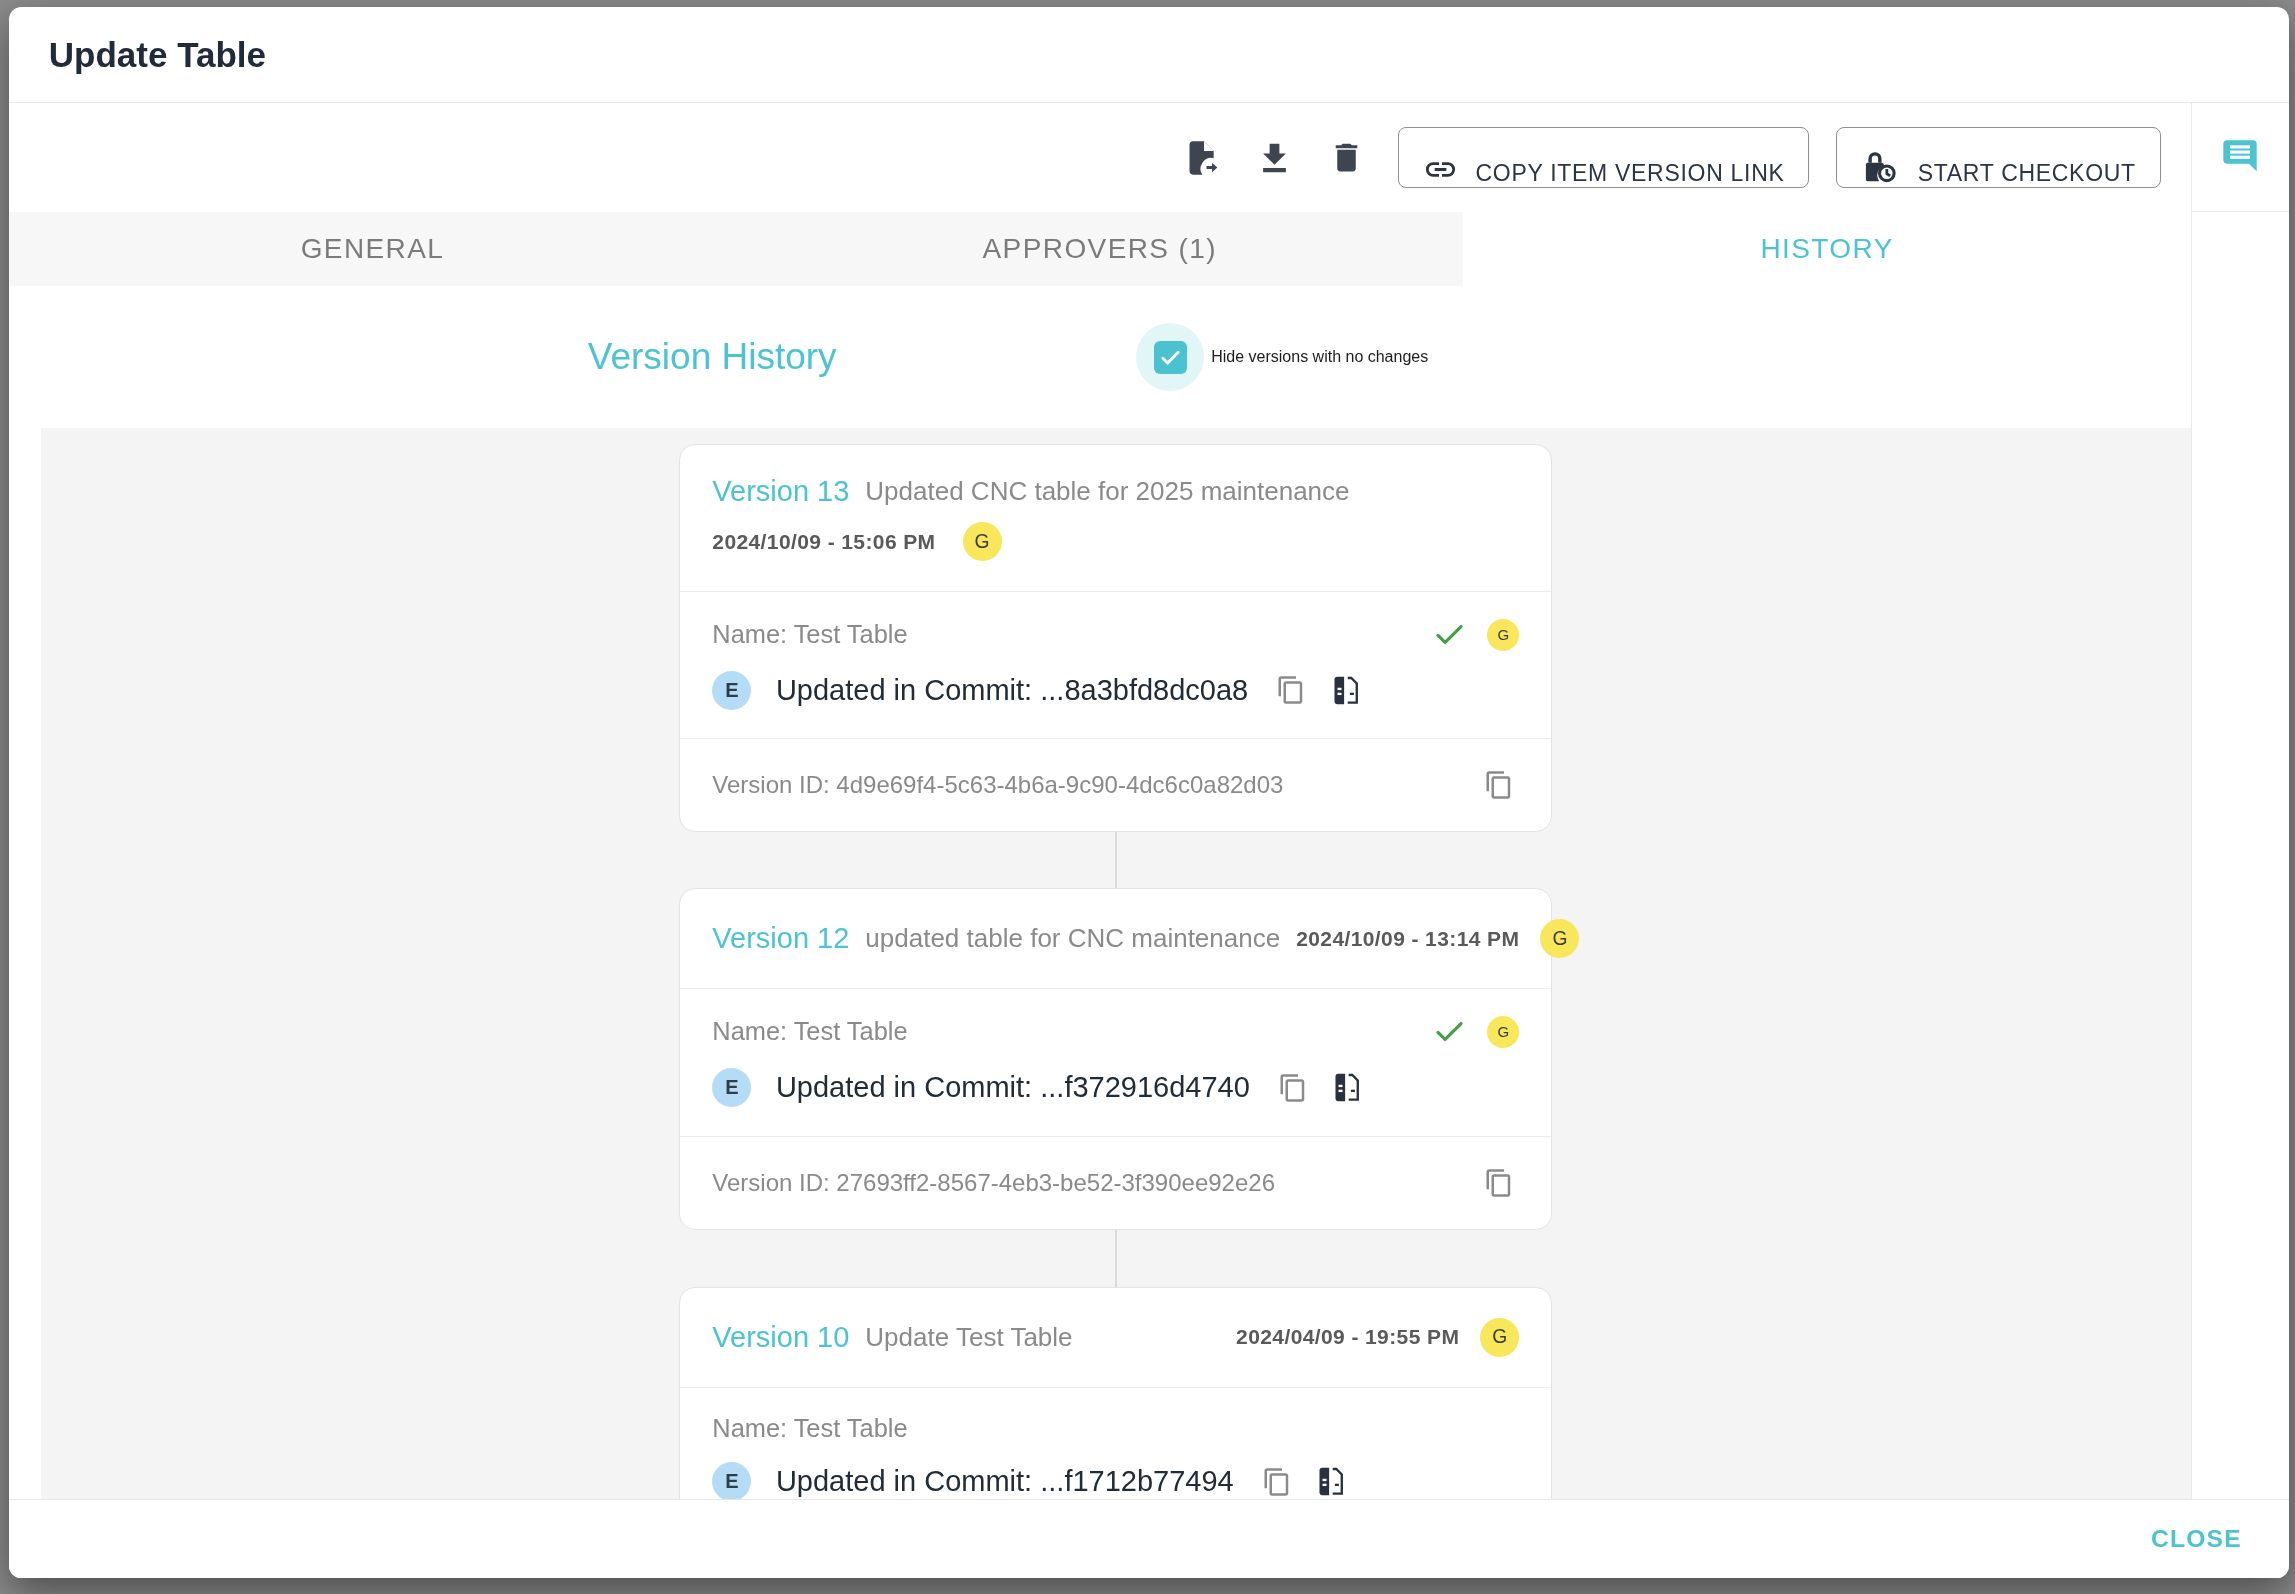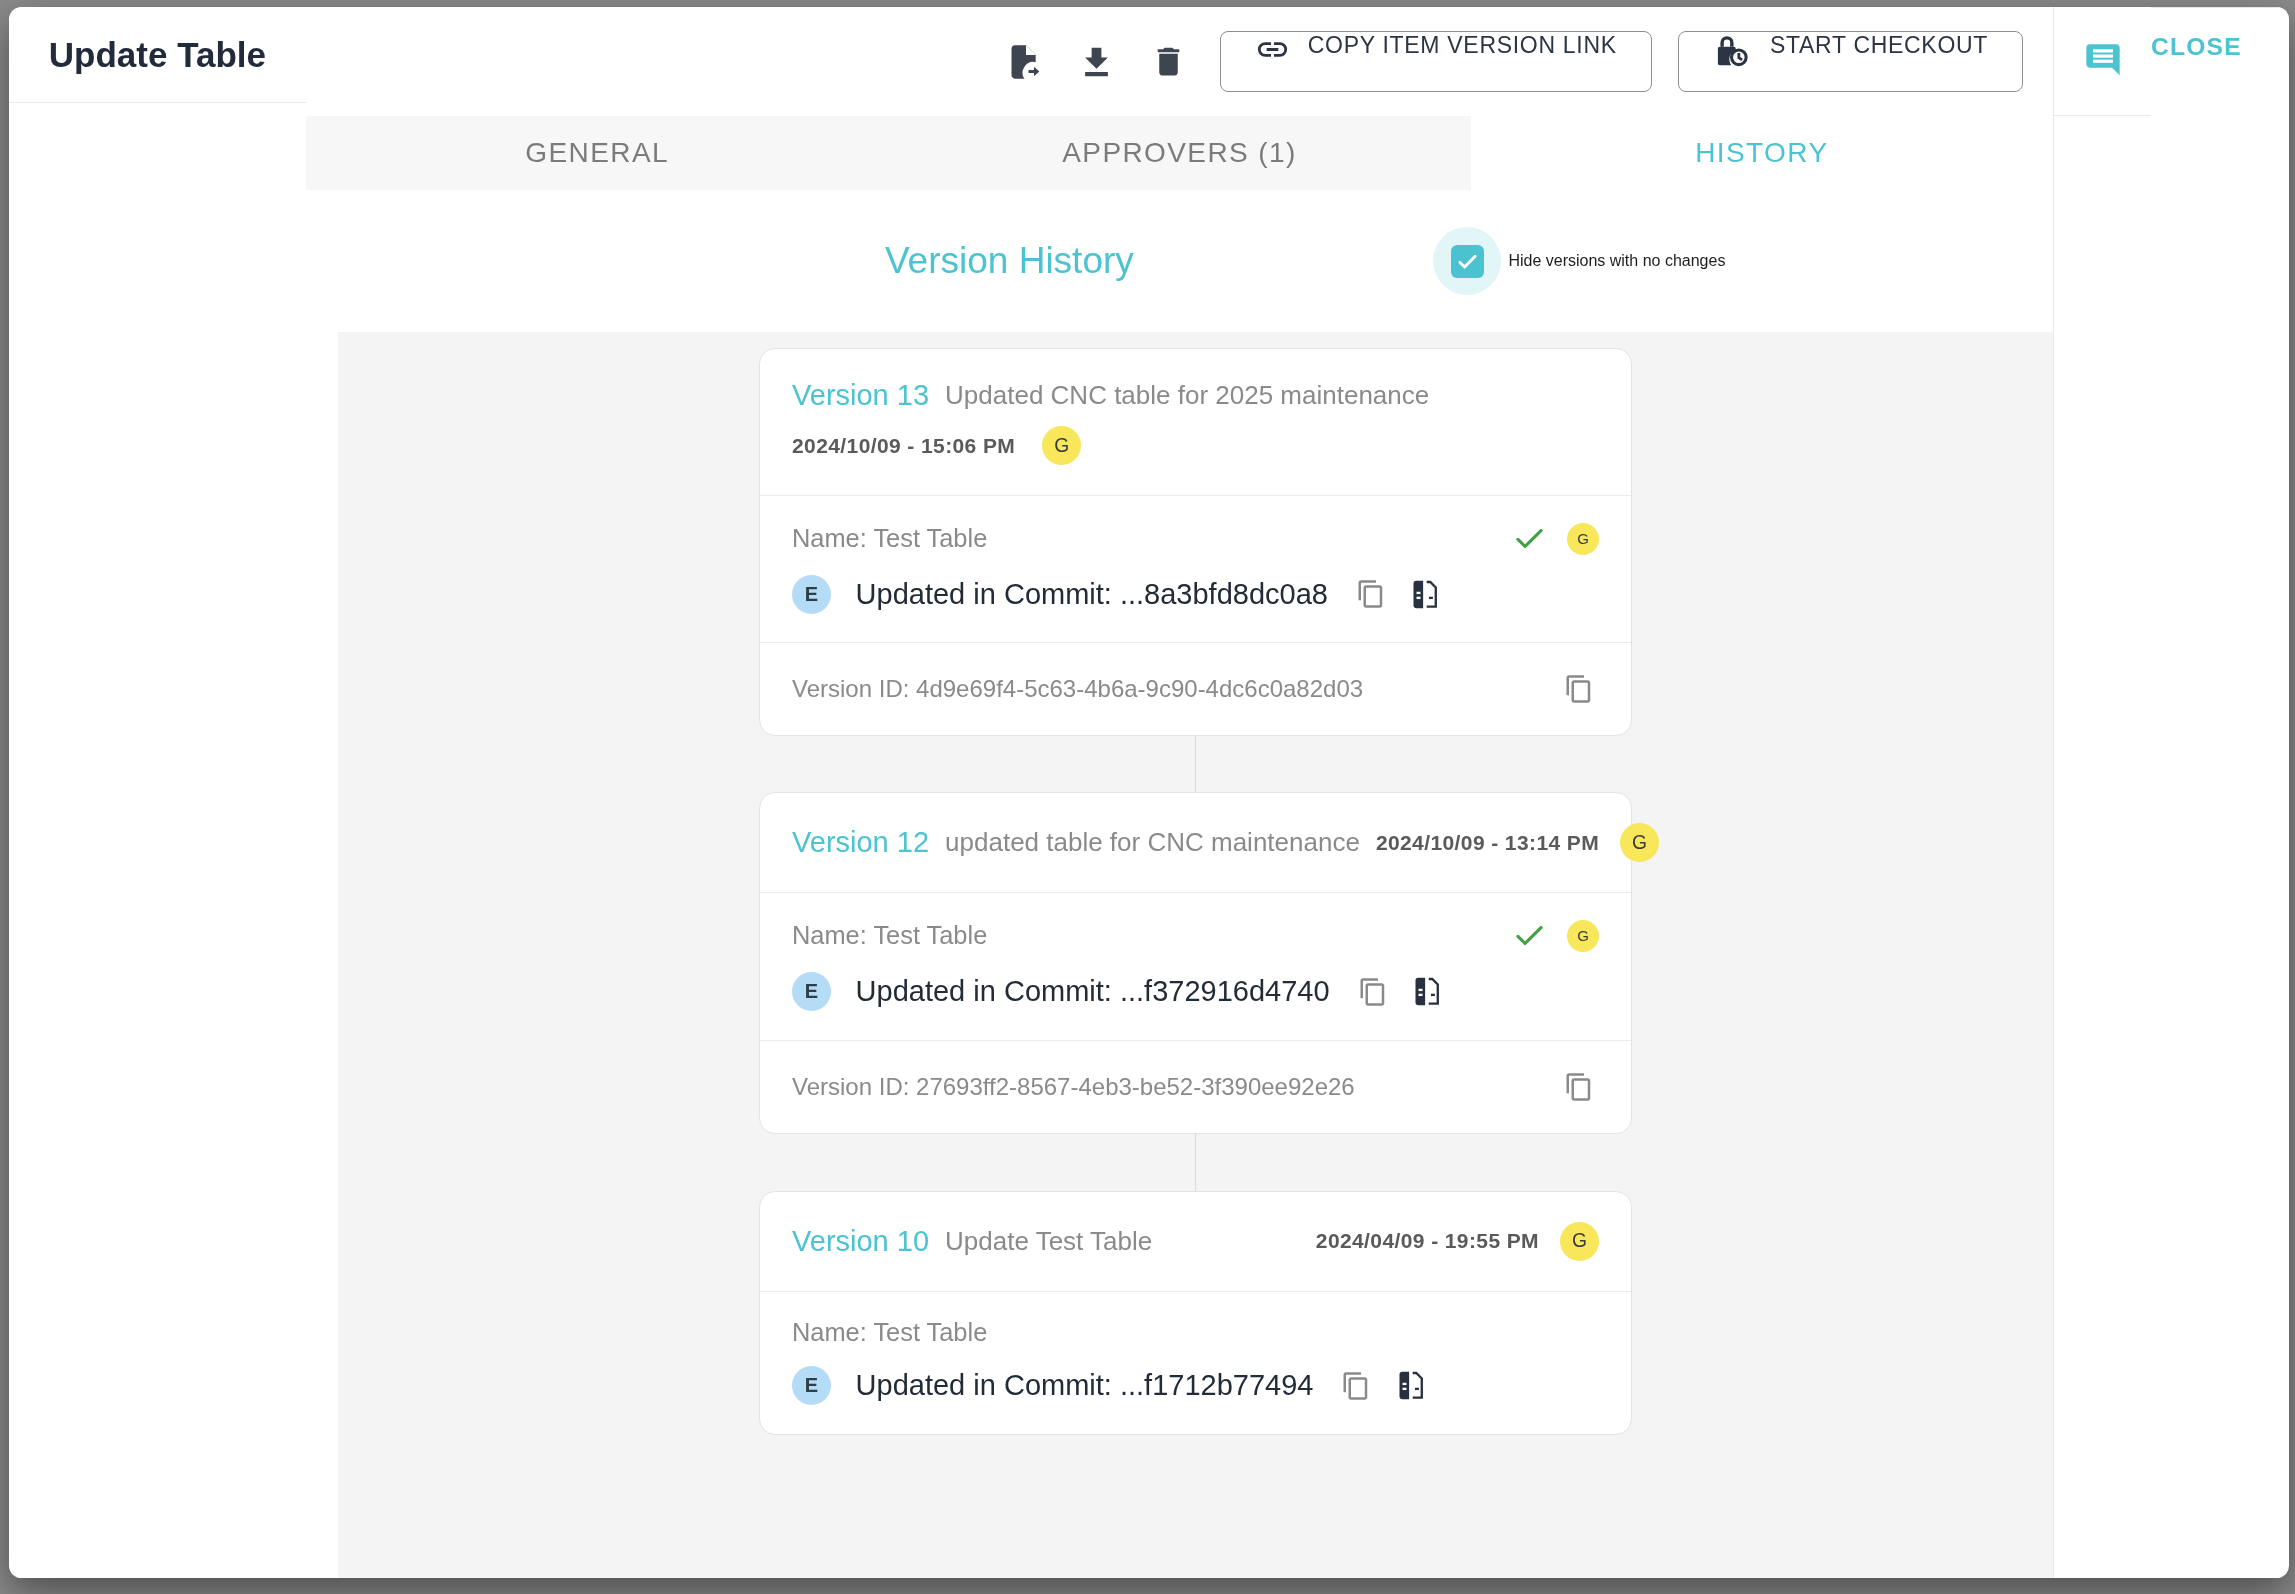--- a/index.html
+++ b/index.html
@@ -5,43 +5,43 @@
   * { margin:0; padding:0; box-sizing:border-box; }
   html,body { width:2295px; height:1594px; overflow:hidden; }
   body { background:#8b8b8b; font-family:"Liberation Sans","DejaVu Sans",sans-serif; }
 
   .stage { position:relative; width:2295px; height:1594px; }
 
   .modal {
     position:absolute; left:8.8px; top:7px; width:2280px; height:1571px;
     background:#fff; border-radius:12.3px; overflow:hidden;
     box-shadow:0 14px 39px rgba(0,0,0,.45);
-    display:flex; flex-direction:row;
+    display:flex; flex-direction:column;
   }
 
   
   .dialog-header { flex:none; height:96px; display:flex; align-items:center;
     padding:0 40px; border-bottom:1.8px solid #e9e9e9; }
   .dialog-title { font-size:35px; font-weight:bold; color:var(--title_text,#212b3b); }
 
   
   .mid { flex:1; display:flex; min-height:0; }
   .main-col { flex:1; display:flex; flex-direction:column; min-width:0; }
   .rail { flex:none; width:98px; border-left:1.8px solid #e9e9e9; background:#fff;
     display:flex; flex-direction:column; }
   .rail-top { height:109px; border-bottom:1.8px solid #e9e9e9;
     display:flex; align-items:center; justify-content:center; }
 
   
   .toolbar { flex:none; height:109px; display:flex; align-items:center;
     justify-content:flex-end; gap:32px; padding-right:30px; }
   .icon-btn { width:40px; height:40px; display:flex; align-items:center;
     justify-content:center; color:#3e4450; cursor:pointer; }
-  .outline-btn { height:61px; display:flex; align-items:flex-start; gap:17.5px;
-    padding:0 34px; border:1.8px solid #8f8f8f; border-radius:8px; background:#fff;
+  .outline-btn { height:61px; display:flex; align-items:flex-end; gap:17.5px;
+    padding:0 24px; border:1.8px solid #8f8f8f; border-radius:8px; background:#fff;
     color:#2b3544; cursor:pointer; }
   .outline-btn .btn-label { font-size:23px; font-weight:500; letter-spacing:0.7px;
     color:#2b3544; white-space:nowrap; }
   .outline-btn + .outline-btn { margin-left:-5.3px; }
 
   
   .tabs { flex:none; height:74px; display:flex; }
   .tab { flex:1; display:flex; align-items:center; justify-content:center;
     background:#f7f7f8; cursor:pointer; }
   .tab .tab-label { font-size:28px; font-weight:500; letter-spacing:1.4px; color:#7b7b7b; }

